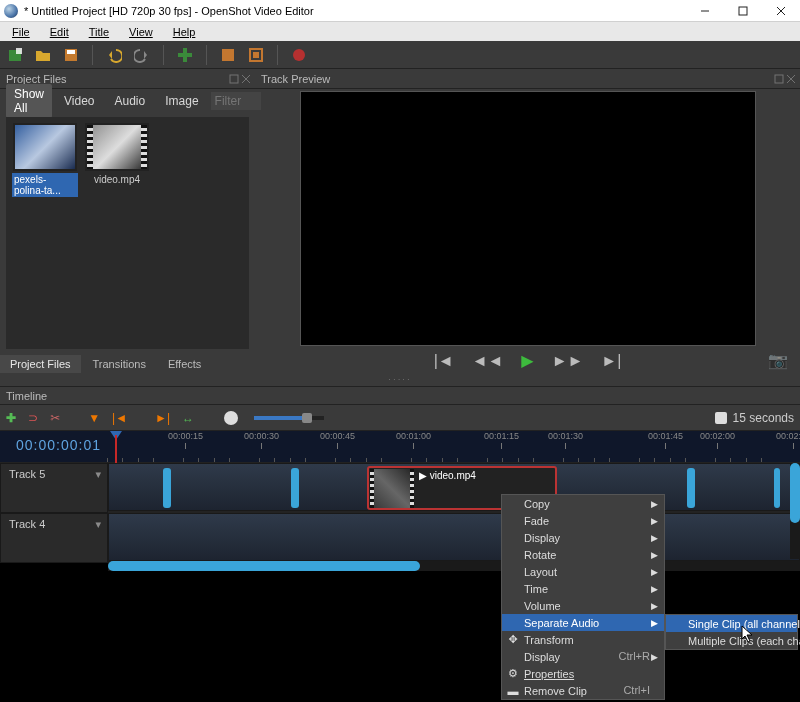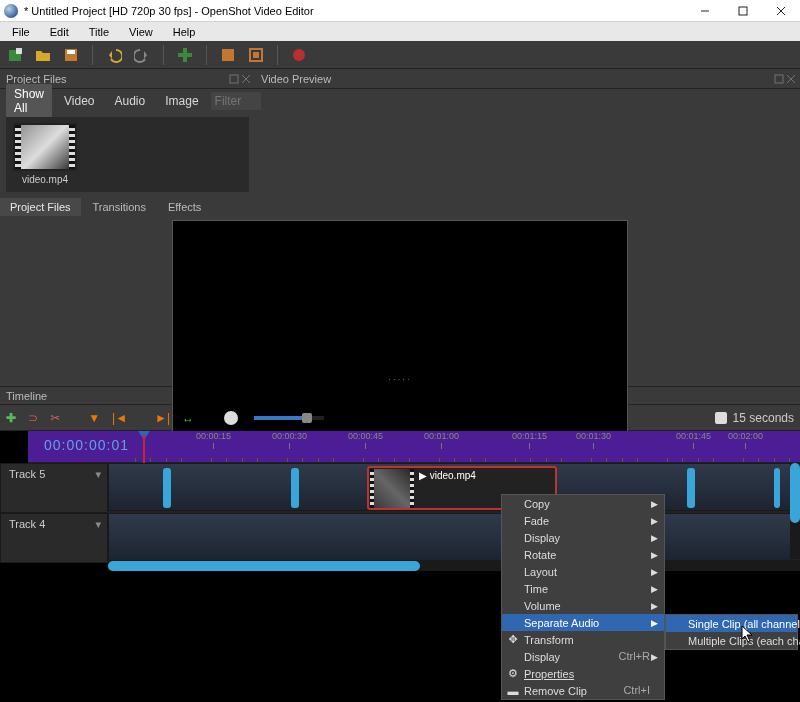--- a/index.html
+++ b/index.html
@@ -4,34 +4,34 @@
 <style>
   * { box-sizing: border-box; margin: 0; padding: 0; font-family: "Segoe UI", Tahoma, sans-serif; }
   html, body { width: 800px; height: 702px; background: #000; color: #ccc; overflow: hidden; }
   
   .titlebar { background: #fff; height: 22px; display: flex; align-items: center; font-size: 11px; color: #000; padding-left: 4px; border-bottom: 1px solid #d0d0d0; }
   .titlebar .appicon { width: 14px; height: 14px; border-radius: 50%; background: radial-gradient(circle at 35% 35%, #bcd4e6 0%, #4a74a8 60%, #1a2c4a 100%); margin-right: 6px; }
   .titlebar .title { flex: 1; }
   .titlebar .winbtn { width: 38px; height: 22px; display: flex; align-items: center; justify-content: center; }
   .titlebar .winbtn svg { width: 10px; height: 10px; stroke: #222; stroke-width: 1; fill: none; }
   
-  .menubar { background: #e8e8e8; height: 19px; display: flex; align-items: center; font-size: 11px; color: #000; padding-left: 4px; gap: 4px; }
+  .menubar { background: #e8e8e8; height: 19px; display: flex; align-items: center; font-size: 11px; color: #000; padding-left: 4px; gap: 4px; text-decoration: underline; }
   .menubar .mitem { padding: 1px 8px; }
   
   .toolbar { background: #3a3a3a; height: 28px; display: flex; align-items: center; padding: 0 6px; gap: 10px; border-bottom: 1px solid #222; }
   .toolbar .tbtn { width: 18px; height: 18px; display: flex; align-items: center; justify-content: center; }
   .toolbar .tvsep { width:1px; height:20px; background:#555; margin:0 2px;}
   
   .panelheaders { display: flex; height: 20px; background: #3a3a3a; font-size: 11px; color:#bbb; border-bottom:1px solid #222;}
   .panelheaders .left { width: 255px; padding-left:6px; display:flex; align-items:center;}
   .panelheaders .right { flex:1; padding-left:6px; display:flex; align-items:center;}
   .panelheaders .corner { margin-left:auto; margin-right:4px; display:flex; gap:2px;}
   .corner-icon { width:10px; height:10px; opacity:.5;}
   
-  .mainsplit { display:flex; height: 286px; background:#3a3a3a;flex-direction:column;}
+  .mainsplit { display:flex; height: 286px; background:#3a3a3a;}
   .filespanel { width: 255px; display:flex; flex-direction:column;}
   .tabsrow { display:flex; align-items:center; height:24px; padding:2px 6px; gap:4px; font-size:12px;}
   .tabsrow .tab { padding:3px 8px; border-radius:2px; color:#d8d8d8;}
   .tabsrow .tab.sel { background:#555; color:#fff;}
   .tabsrow input.filter { flex:1; background:#444; border:none; color:#aaa; font-size:12px; padding:2px 4px; width:50px;}
   .thumbwrap { background:#2a2a2a; flex:1; margin:4px 6px; padding:6px; display:flex; gap:6px; align-content:flex-start;}
   .thumb { width:66px; display:flex; flex-direction:column; align-items:center; font-size:10px; gap:2px;}
   .thumb .tsel { padding:1px 2px;}
   .thumb.selected .tsel { background:#2f67b1; color:#fff;}
   .thumb .timg { width:64px; height:48px; border:2px solid #222; position:relative; overflow:hidden;}
@@ -49,21 +49,21 @@
   
   .tlheader { background:#3a3a3a; height:18px; font-size:11px; padding-left:6px; display:flex; align-items:center; color:#bbb; border-bottom:1px solid #222;}
   
   .tltoolbar { background:#3a3a3a; height:26px; display:flex; align-items:center; padding:0 6px; gap:12px; font-size:12px; border-bottom:1px solid #222;}
   .tltoolbar .zoom { width:70px; height:4px; background:#222; margin-left:4px; position:relative;}
   .tltoolbar .zoom .zfill{ position:absolute; left:0; top:0; bottom:0; width:70%; background:#3a78c4;}
   .tltoolbar .zoom .zhandle{ position:absolute; left:68%; top:-3px; width:10px; height:10px; background:#888; border-radius:2px;}
   .tltoolbar .zoomlbl { margin-left:auto; display:flex; gap:6px; align-items:center;}
   .tltoolbar .chk { width:12px; height:12px; background:#ddd; border-radius:2px;}
   
-  .ruler { background:#4c1d95; height:32px; display:flex; position:relative; border-bottom:1px solid #222;margin-left:28px;}
+  .ruler { background:#0f172a; height:32px; display:flex; position:relative; border-bottom:1px solid #222;}
   .ruler .timecode { width:108px; color:#5fa3df; font-size:14px; padding:6px 0 0 16px; letter-spacing:1px;}
   .ruler .ticks { flex:1; position:relative; font-size:9px; color:#888;}
   .ruler .ticks .major { position:absolute; top:0; height:100%; display:flex; flex-direction:column; align-items:center;}
   .ruler .ticks .major .lbl { white-space:nowrap;}
   .ruler .ticks .major .line { width:1px; height:6px; background:#777; margin-top:2px;}
   .ruler .ticks .minor { position:absolute; bottom:0; width:1px; height:4px; background:#555;}
   .playhead { position:absolute; left:110px; top:0; width:12px; height:12px; }
   .playhead .tri { width:0; height:0; border-left:6px solid transparent; border-right:6px solid transparent; border-top:9px solid #2f67b1;}
   .playhead .stem { position:absolute; left:5px; top:4px; width:2px; height:96px; background:#c62828;}
   
@@ -187,21 +187,21 @@
     <span class="corner">
       <svg class="corner-icon" viewBox="0 0 10 10">
           <rect x="1" y="1" width="8" height="8" fill="none" stroke="#aaa"></rect>
         </svg>
       <svg class="corner-icon" viewBox="0 0 10 10">
           <path d="M1 1L9 9M9 1L1 9" stroke="#aaa"></path>
         </svg>
     </span>
   </div>
   <div class="right">
-    <span>Video Preview</span>
+    <span>Track Preview</span>
     <span class="corner">
       <svg class="corner-icon" viewBox="0 0 10 10">
           <rect x="1" y="1" width="8" height="8" fill="none" stroke="#aaa"></rect>
         </svg>
       <svg class="corner-icon" viewBox="0 0 10 10">
           <path d="M1 1L9 9M9 1L1 9" stroke="#aaa"></path>
         </svg>
     </span>
   </div>
 </div>
@@ -210,20 +210,24 @@
 
   <div class="filespanel">
     <div class="tabsrow">
       <div class="tab sel">Show All</div>
       <div class="tab">Video</div>
       <div class="tab">Audio</div>
       <div class="tab">Image</div>
       <input class="filter" placeholder="Filter" style="">
     </div>
     <div class="thumbwrap">
+      <div class="thumb selected">
+        <div class="timg" style="background:linear-gradient(135deg,#3560a0,#b8c8e0,#1a2c50);"></div>
+        <div class="tsel">pexels-polina-ta...</div>
+      </div>
       <div class="thumb">
         <div class="timg" style="background:linear-gradient(135deg,#888,#ddd,#222);">
           <div class="filmstrip l"></div>
             <div class="filmstrip r"></div>
         </div>
         <div class="tsel">video.mp4</div>
       </div>
     </div>
     <div class="bottomtabs">
       <div class="btab sel">Project Files</div>

